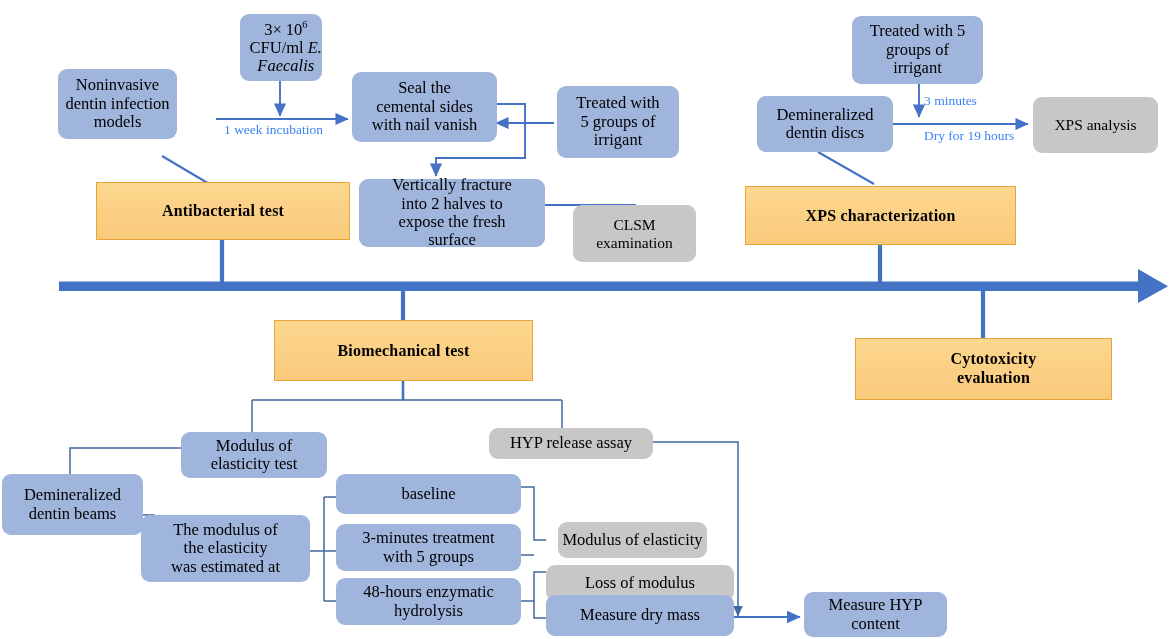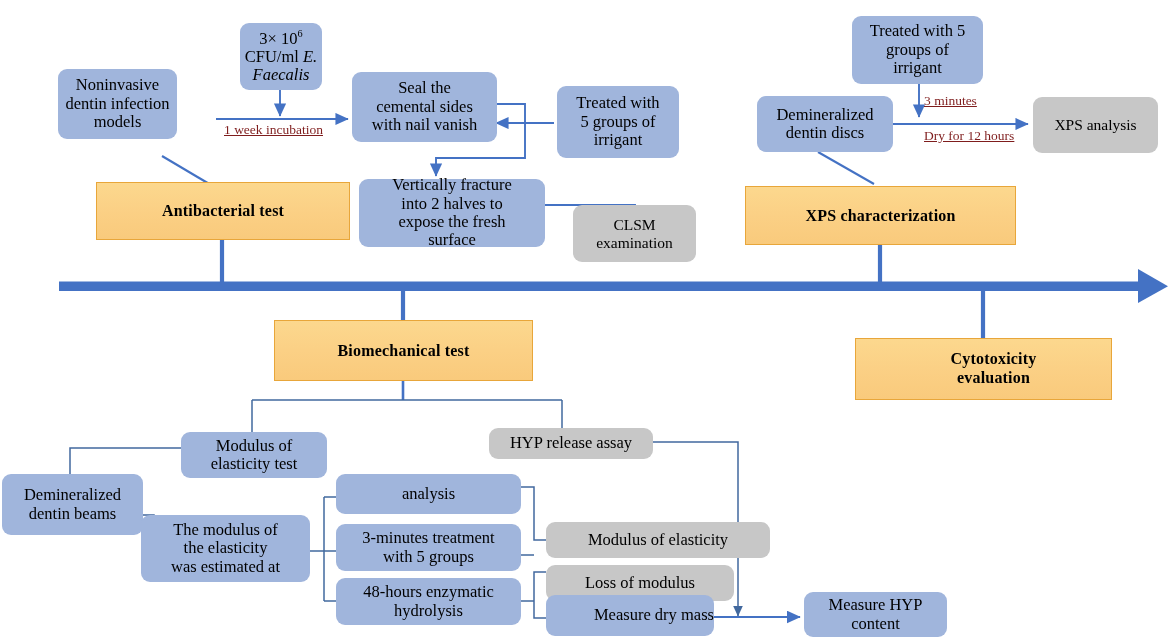--- a/index.html
+++ b/index.html
@@ -42,24 +42,23 @@
     background:linear-gradient(180deg,#FCD88E 0%,#FBD085 50%,#F9CA7C 100%);
     border:1px solid #E8A63A;
     font-weight:bold;
     font-size:16px;
     border-radius:0px;
     letter-spacing:.2px;
   }
   .edge-label{
     position:absolute;
     font-size:13.5px;
-    color:#7f1d1d;
+    color:#3b82f6;
     z-index:4;
     white-space:nowrap;
-    text-decoration:underline;
   }
   sup{font-size:.62em;vertical-align:super;}
 </style>
 </head>
 <body>
 
 <div id="canvas">
 
   <svg id="wires" viewBox="0 0 1172 639">
     <defs>
@@ -123,21 +122,21 @@
     <path d="M521,601 L534,601" stroke="#41689E" stroke-width="1.5" fill="none"></path>
     <path d="M546,572 L534,572 L534,618 L546,618" stroke="#41689E" stroke-width="1.5" fill="none"></path>
 
     <path d="M653,442 L738,442 L738,616" stroke="#41689E" stroke-width="1.5" fill="none" marker-end="url(#ah-thin)"></path>
     <path d="M738,617 L660,617" stroke="#4472C4" stroke-width="2" fill="none" marker-end="url(#ah)"></path>
     <path d="M738,617 L800,617" stroke="#4472C4" stroke-width="2" fill="none" marker-end="url(#ah)"></path>
 
     <path d="M983,290 L983,338" stroke="#4472C4" stroke-width="4.2" fill="none"></path>
   </svg>
 
-  <div class="node blue" style="left:240px;top:23px;width:82px;height:67px;">
+  <div class="node blue" style="left:240px;top:14px;width:82px;height:67px;justify-content:flex-end;">
     <span>3×&nbsp;10<sup>6</sup><br>CFU/ml <i>E.</i><br><i>Faecalis</i></span>
   </div>
 
   <div class="node blue" style="left:58px;top:69px;width:119px;height:70px;">
     <span>Noninvasive
 dentin infection
 models</span>
   </div>
 
   <div class="node blue" style="left:352px;top:72px;width:145px;height:70px;">
@@ -205,52 +204,52 @@
 dentin beams</span>
   </div>
 
   <div class="node blue" style="left:141px;top:515px;width:169px;height:67px;">
     <span>The modulus of
 the elasticity
 was estimated at</span>
   </div>
 
   <div class="node blue" style="left:336px;top:474px;width:185px;height:40px;">
-    <span>analysis</span>
+    <span>baseline</span>
   </div>
 
   <div class="node blue" style="left:336px;top:524px;width:185px;height:47px;">
     <span>3-minutes treatment
 with 5 groups</span>
   </div>
 
   <div class="node blue" style="left:336px;top:578px;width:185px;height:47px;">
     <span>48-hours enzymatic
 hydrolysis</span>
   </div>
 
-  <div class="node gray" style="left:546px;top:522px;width:224px;height:36px;">
+  <div class="node gray" style="left:558px;top:522px;width:149px;height:36px;">
     <span>Modulus of elasticity</span>
   </div>
 
   <div class="node gray" style="left:546px;top:565px;width:188px;height:36px;">
     <span>Loss of modulus</span>
   </div>
 
-  <div class="node blue" style="left:546px;top:595px;width:168px;height:41px;justify-content:flex-end;">
+  <div class="node blue" style="left:546px;top:595px;width:188px;height:41px;">
     <span>Measure dry mass</span>
   </div>
 
   <div class="node blue" style="left:804px;top:592px;width:143px;height:45px;">
     <span>Measure HYP
 content</span>
   </div>
 
   <div class="node phase" style="left:855px;top:338px;width:257px;height:62px;line-height:1.16;padding-left:20px;">
     <span>Cytotoxicity
 evaluation</span>
   </div>
 
   <div class="edge-label" style="left:224px;top:122px;">1 week incubation</div>
   <div class="edge-label" style="left:924px;top:93px;">3 minutes</div>
-  <div class="edge-label" style="left:924px;top:128px;">Dry for 12 hours</div>
+  <div class="edge-label" style="left:924px;top:128px;">Dry for 19 hours</div>
 
 </div>
 
 </body></html>

